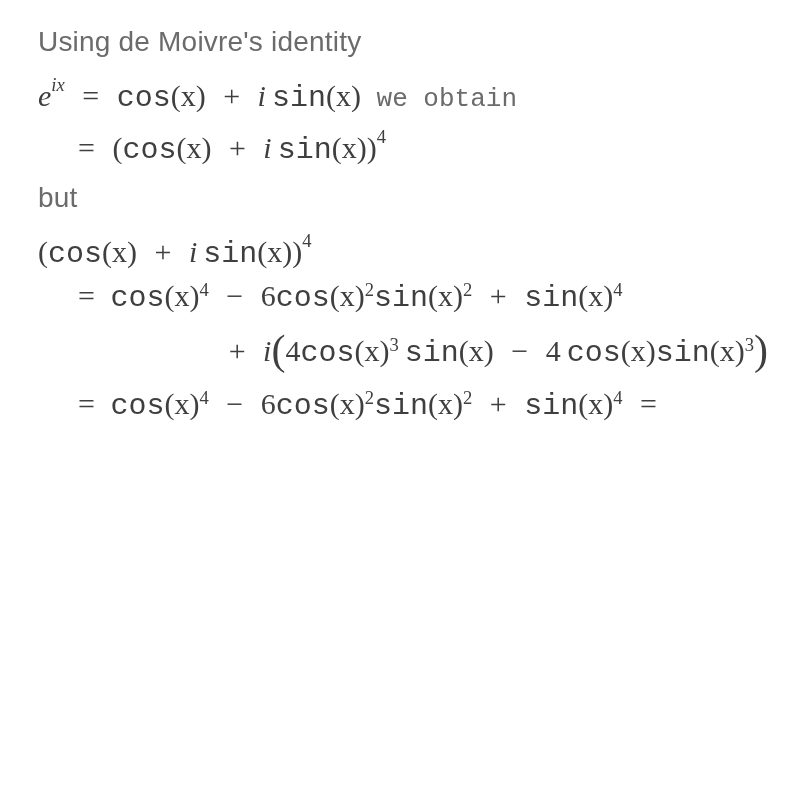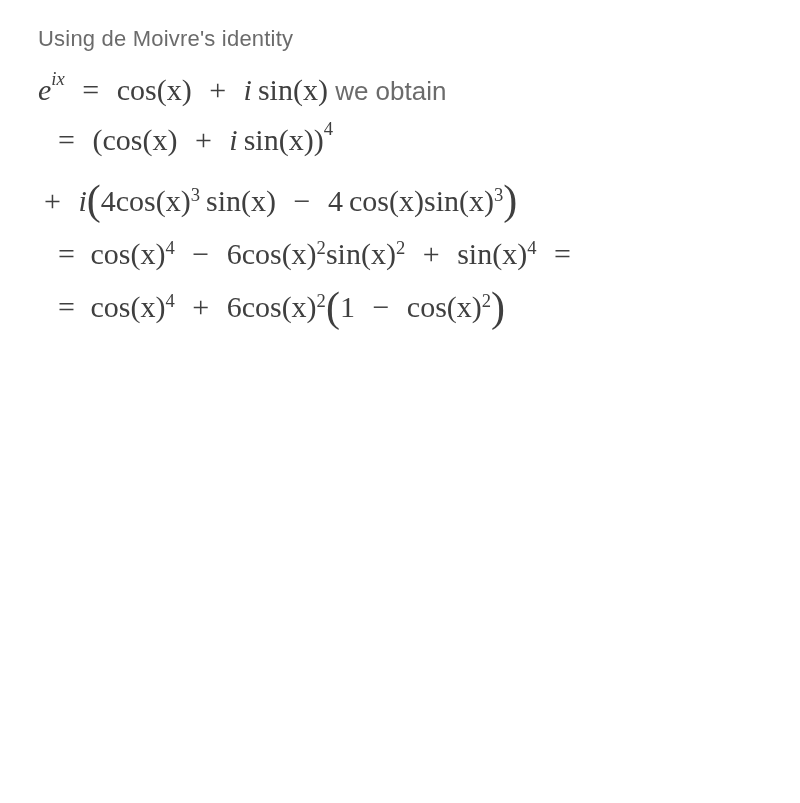--- a/index.html
+++ b/index.html
@@ -11,93 +11,97 @@
     width: 800px;
     min-height: 803px;
     font-family: Georgia, 'Times New Roman', serif;
   }
   .page {
     padding: 18px 32px 0 38px;
     color: #3f3f3f;
   }
   .text-line {
     font-family: -apple-system, "Segoe UI", Helvetica, Arial, sans-serif;
-    font-size: 22px;
+    font-size: 28px;
     color: #6b6b6b;
     margin: 8px 0 20px 0;
     letter-spacing: .2px;
   }
   .eqline {
     font-family: Georgia, 'Times New Roman', serif;
     font-size: 30px;
     color: #3f3f3f;
     margin: 14px 0;
     line-height: 1.2;
     white-space: nowrap;
   }
   .inline-tail {
-    font-family: Liberation Sans, sans-serif;
+    font-family: Liberation Mono, monospace;
     font-size: 26px;
     color: #6b6b6b;
     text-align: center;
   }
   .mi { font-style: italic; }
   .sup {
     font-size: .62em;
     position: relative;
     top: -.82em;
   }
   .sup-sm {
     font-size: .62em;
     position: relative;
     top: -.55em;
   }
-  .fn { font-style: normal; }
+  .fn { font-style: normal; font-family: Liberation Mono, monospace; }
   .eq-sp { padding: 0 10px; }
   .minus-sp { padding: 0 10px; }
   .plus-sp { padding: 0 10px; }
   .big-paren {
     font-size: 1.4em;
     position: relative;
     top: .08em;
   }
   .indent1 { padding-left: 20px; }
-  .indent2 { padding-left: 6px; }
-  .tight-top { margin-top: 6px; }
+  .indent2 { padding-left: 6px; text-align: right; }
+  .tight-top { margin-top: 6px; margin-left: 20px; }
   .tight-btm { margin-bottom: 6px; }
 </style>
 </head>
 <body>
 
 <div class="page">
 
   <div class="text-line">Using de Moivre's identity</div>
 
   <div class="eqline">
     <span class="mi">e</span><span class="mi sup">ix</span><span class="eq-sp"> = </span><span class="fn">cos</span><span>(x)</span><span class="plus-sp"> + </span><span class="mi">i</span> <span class="fn">sin</span><span>(x)</span><span class="inline-tail"> we obtain</span>
   </div>
 
 
   <div class="eqline indent1 tight-top">
     <span class="eq-sp" style="padding-left:0">=</span>
     <span>(</span><span class="fn">cos</span><span>(x)</span><span class="plus-sp"> + </span><span class="mi">i</span> <span class="fn">sin</span><span>(x)</span><span>)</span><span class="sup">4</span>
   </div>
 
+  <div class="text-line">but</div>
 
+  <div class="eqline tight-btm">
+    <span>(</span><span class="fn">cos</span><span>(x)</span><span class="plus-sp"> + </span><span class="mi">i</span> <span class="fn">sin</span><span>(x)</span><span>)</span><span class="sup">4</span>
+  </div>
 
+  <div class="eqline indent1 tight-top tight-btm">
+    <span style="padding-right:8px">=</span>
+    <span class="fn">cos</span><span>(x)</span><span class="sup-sm">4</span><span class="minus-sp"> − </span><span>6</span><span class="fn">cos</span><span>(x)</span><span class="sup-sm">2</span><span class="fn">sin</span><span>(x)</span><span class="sup-sm">2</span><span class="plus-sp"> + </span><span class="fn">sin</span><span>(x)</span><span class="sup-sm">4</span>
+  </div>
 
   <div class="eqline indent2 tight-top">
     <span class="plus-sp" style="padding-left:0"> + </span><span class="mi">i</span><span class="big-paren">(</span><span>4</span><span class="fn">cos</span><span>(x)</span><span class="sup-sm">3</span> <span class="fn">sin</span><span>(x)</span><span class="minus-sp"> − </span><span>4</span> <span class="fn">cos</span><span>(x)</span><span class="fn">sin</span><span>(x)</span><span class="sup-sm">3</span><span class="big-paren">)</span>
   </div>
 
 
 
   <div class="eqline indent1 tight-top tight-btm">
     <span style="padding-right:8px">=</span>
     <span class="fn">cos</span><span>(x)</span><span class="sup-sm">4</span><span class="minus-sp"> − </span><span>6</span><span class="fn">cos</span><span>(x)</span><span class="sup-sm">2</span><span class="fn">sin</span><span>(x)</span><span class="sup-sm">2</span><span class="plus-sp"> + </span><span class="fn">sin</span><span>(x)</span><span class="sup-sm">4</span><span class="eq-sp"> = </span>
   </div>
 
-  <div class="eqline indent1 tight-top">
-    <span style="padding-right:8px">=</span>
-    <span class="fn">cos</span><span>(x)</span><span class="sup-sm">4</span><span class="plus-sp"> + </span><span>6</span><span class="fn">cos</span><span>(x)</span><span class="sup-sm">2</span><span class="big-paren">(</span><span>1</span><span class="minus-sp"> − </span><span class="fn">cos</span><span>(x)</span><span class="sup-sm">2</span><span class="big-paren">)</span>
-  </div>
 
 </div>
 
 </body></html>

